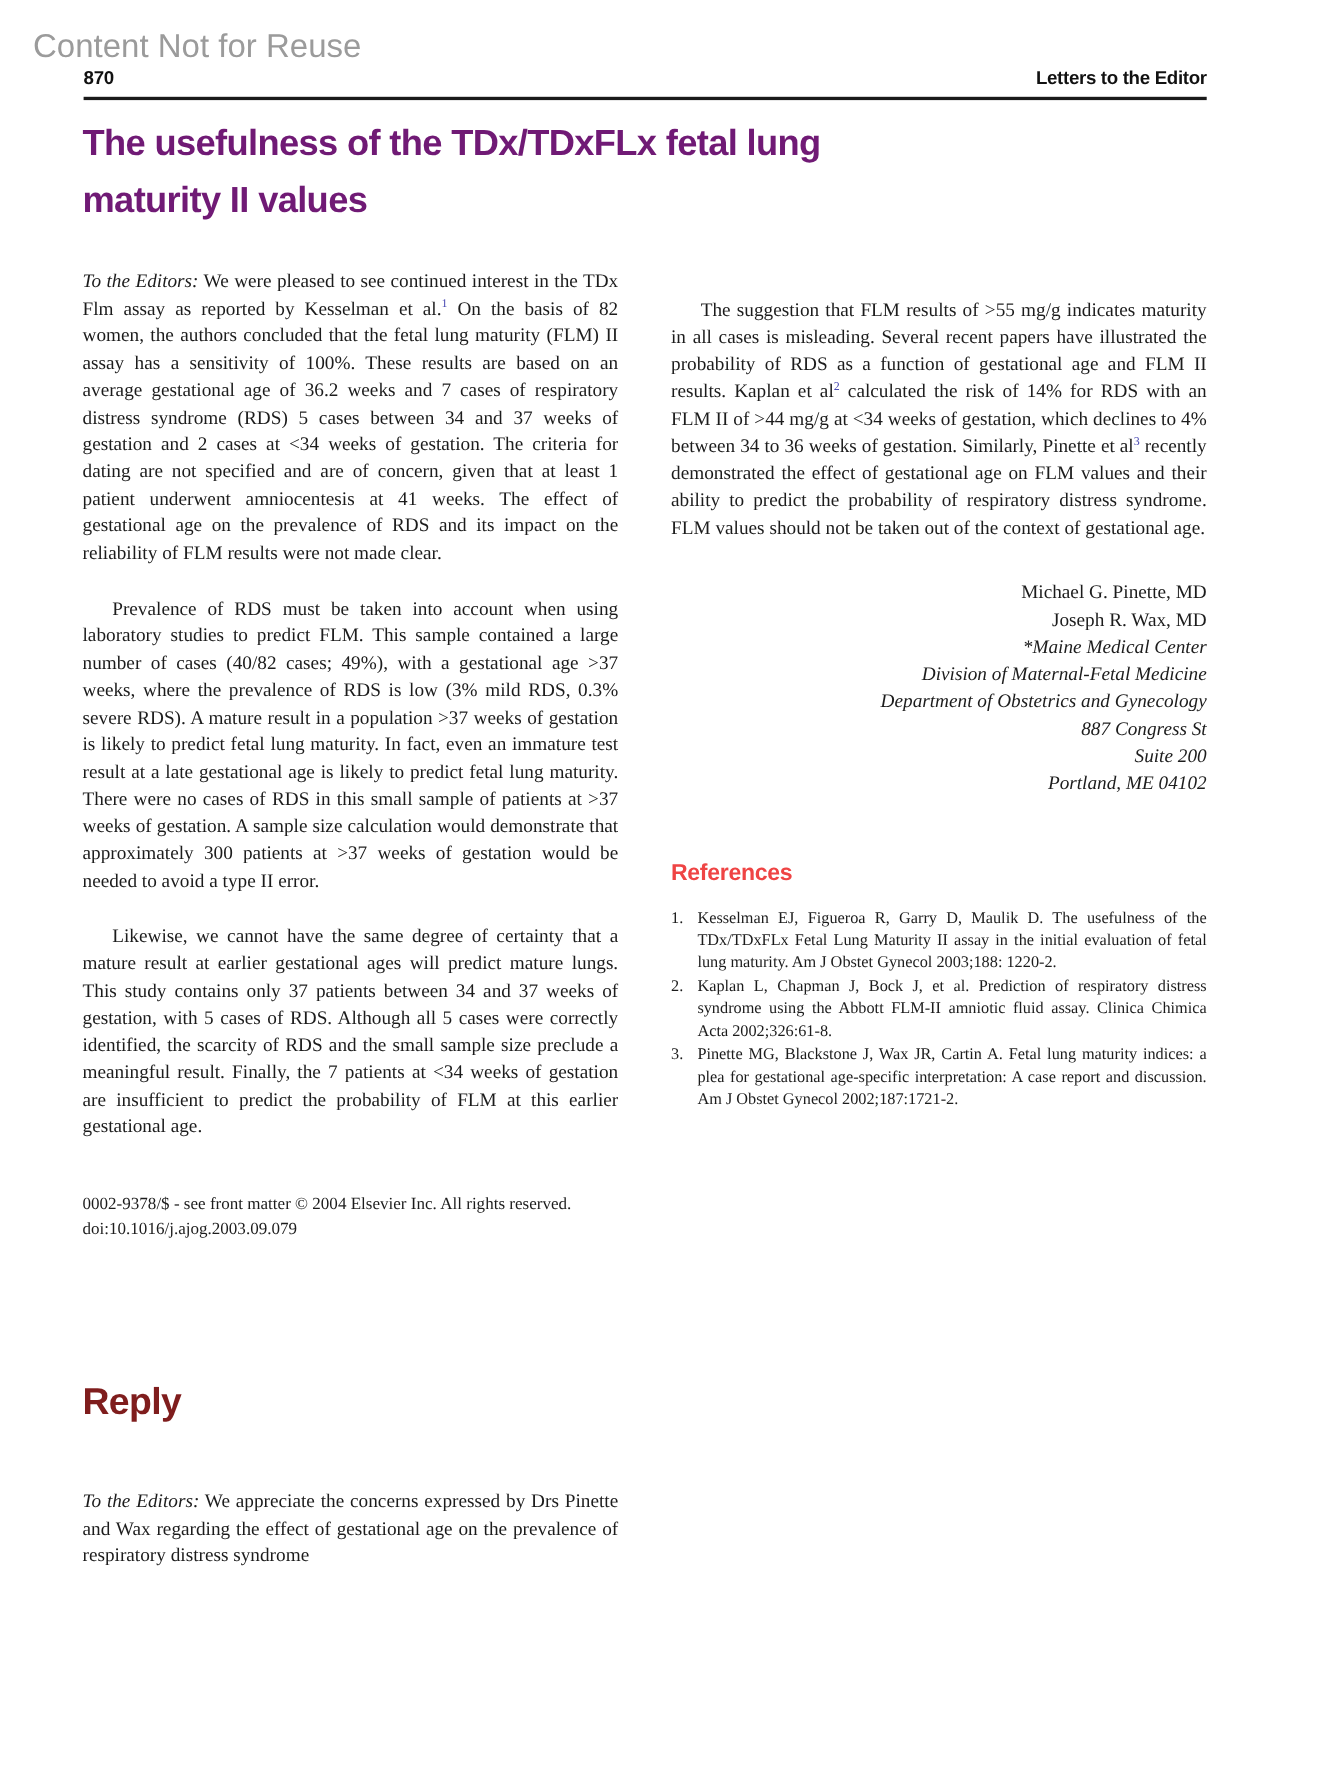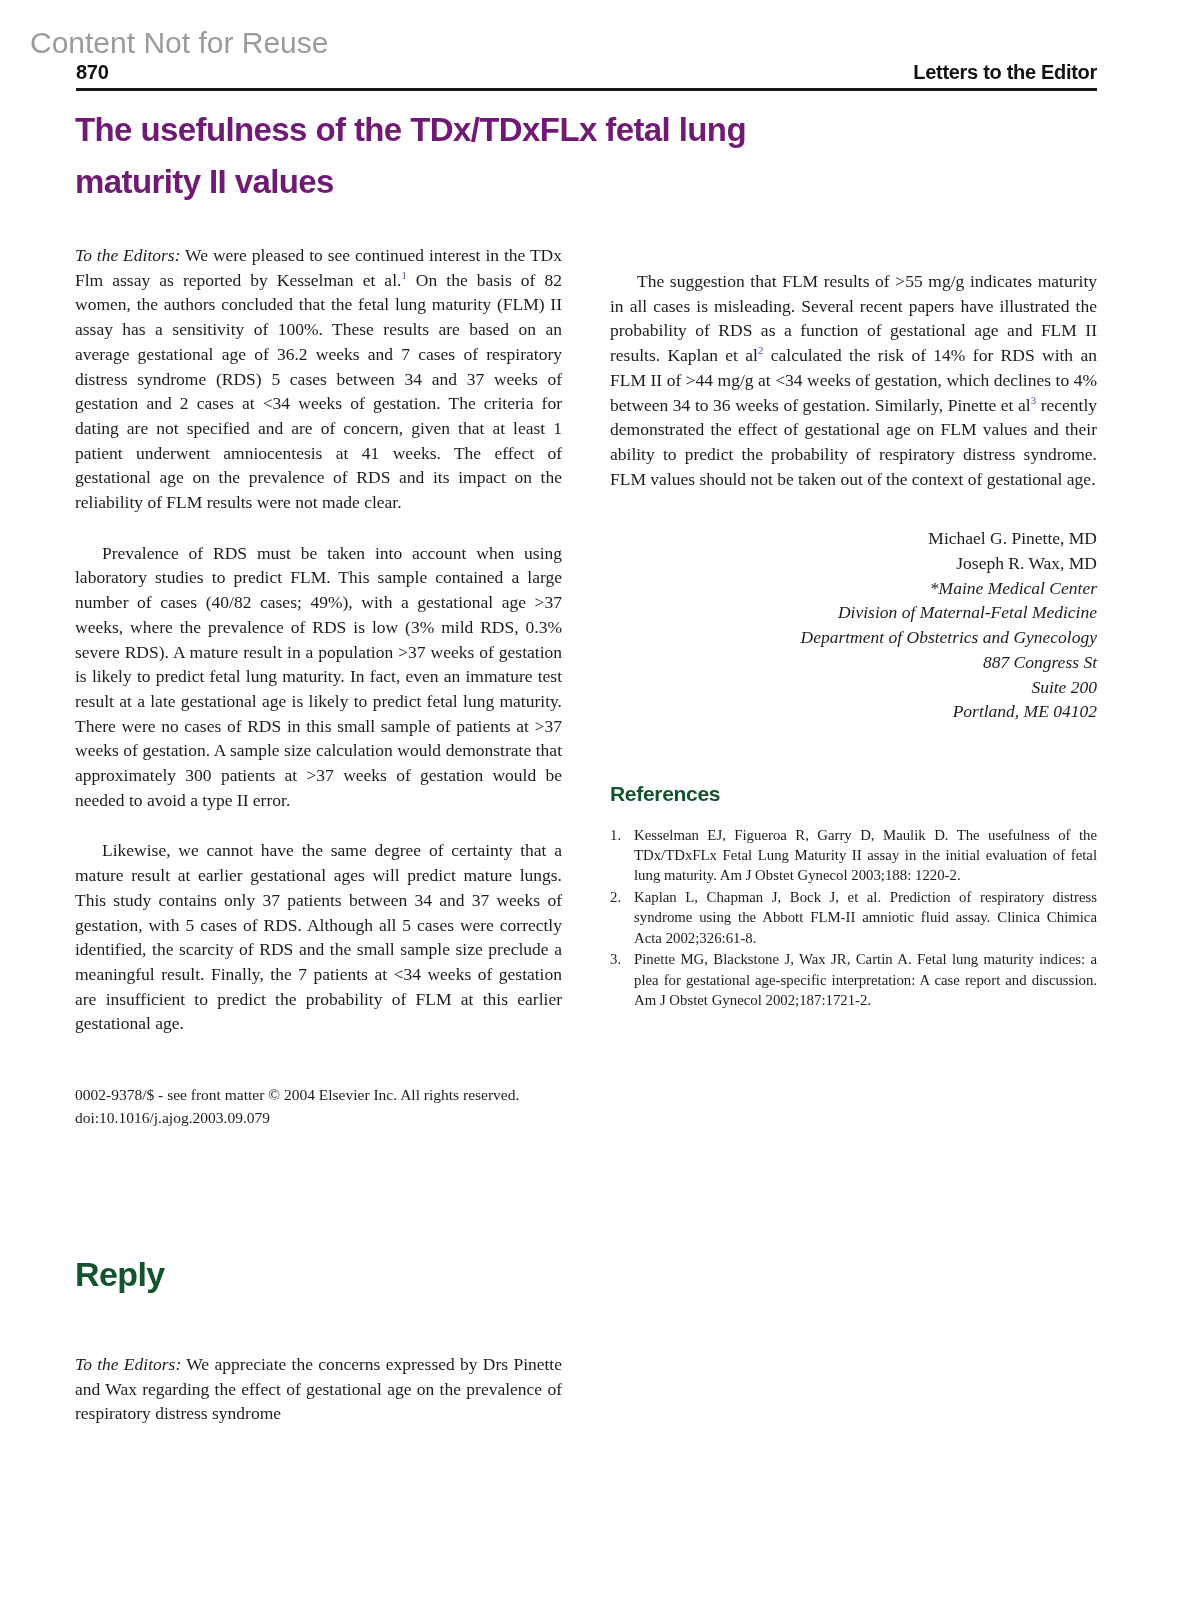--- a/index.html
+++ b/index.html
@@ -25,21 +25,21 @@
   }
   .header-row {
     position: absolute;
     left: 76px;
     top: 61px;
     width: 1021px;
     display: flex;
     justify-content: space-between;
     align-items: baseline;
     font-family: "Liberation Sans", sans-serif;
-    font-size: 20px;
+    font-size: 17px;
     font-weight: 700;
     letter-spacing: -0.3px;
     color: #111;
   }
   .rule {
     position: absolute;
     left: 76px;
     top: 88px;
     width: 1021px;
     height: 2.5px;
@@ -82,21 +82,21 @@
     line-height: 24.7px;
   }
   .author-block .aff { font-style: italic; }
   .refs-heading {
     margin-top: 58px;
     font-family: "Liberation Sans", sans-serif;
     font-size: 21px;
     font-weight: 700;
     letter-spacing: -0.3px;
     text-align: left;
-    color: #14532d;
+    color: #ef4444;
   }
   .ref-list { margin-top: 18px; }
   .ref-item {
     display: flex;
     font-size: 14.8px;
     line-height: 20.4px;
     text-align: justify;
     margin-bottom: 1px;
   }
   .ref-num {
@@ -111,21 +111,21 @@
     text-align: left;
   }
   .reply-heading {
     position: absolute;
     left: 75px;
     top: 1255px;
     font-family: "Liberation Sans", sans-serif;
     font-size: 34px;
     font-weight: 700;
     letter-spacing: -0.6px;
-    color: #14532d;
+    color: #7f1d1d;
   }
   .reply-col { top: 1352px; }
 </style>
 </head>
 <body>
 
 <div class="page">
 
   <div class="watermark">Content Not for Reuse</div>
 

